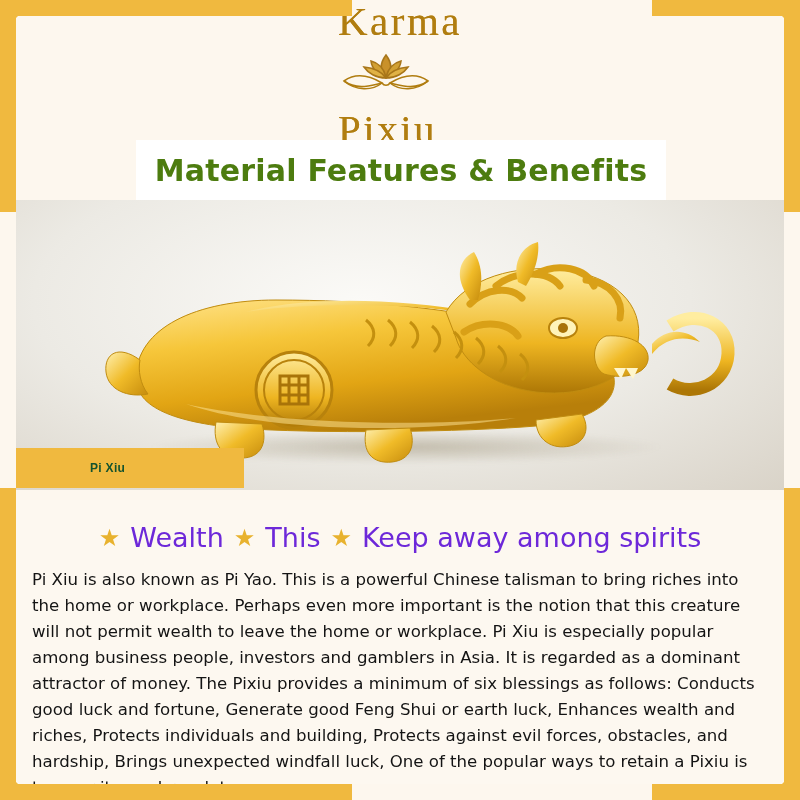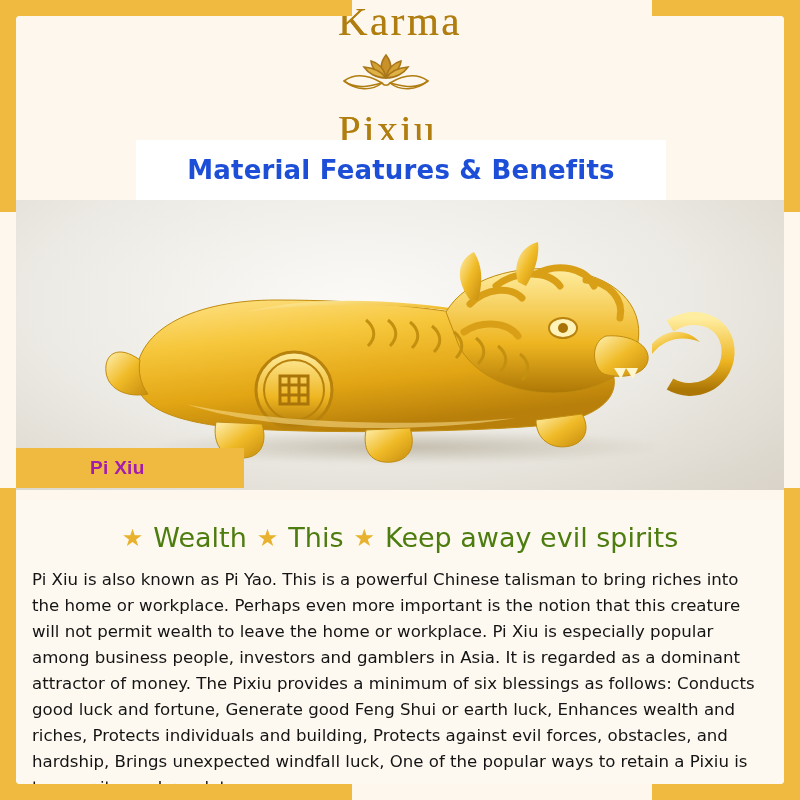--- a/index.html
+++ b/index.html
@@ -84,23 +84,23 @@
     width: 530px; height: 60px;
     background: #fff;
     display: flex;
     align-items: center;
     justify-content: center;
     z-index: 7;
     box-shadow: 0 0 0 0 rgba(0,0,0,0);
   }
   .title-band h1 {
     font-family: "DejaVu Sans", sans-serif;
-    font-size: 26px;
+    font-size: 30px;
     font-weight: 700;
-    color: #1d4ed8;
+    color: #4d7c0f;
     letter-spacing: 0.2px;
     white-space: nowrap;
   }
 
   
   .hero {
     position: absolute;
     top: 200px; left: 16px; right: 16px;
     height: 290px;
     background: linear-gradient(160deg,#f3f0ea 0%,#e9e4dc 45%,#dcd6cc 100%);
@@ -130,23 +130,23 @@
     position: absolute;
     left: 16px; top: 448px;
     width: 228px; height: 40px;
     background: #f0b93f;
     display: flex;
     align-items: center;
     z-index: 8;
   }
   .caption-tag span {
     margin-left: 74px;
-    font-size: 19px;
+    font-size: 12px;
     font-weight: 700;
-    color: #a21caf;
+    color: #14532d;
     letter-spacing: 0.3px;
   }
 
   
   .body-sec {
     position: absolute;
     left: 16px; right: 16px;
     top: 500px; bottom: 16px;
     background: #fdf8f0;
     z-index: 3;
@@ -156,21 +156,21 @@
     display: flex;
     align-items: center;
     justify-content: center;
     gap: 10px;
     font-size: 27px;
     color: #e0a726;
     font-family: "DejaVu Sans", sans-serif;
     white-space: nowrap;
   }
   .benefits .star { font-size: 24px; color: #e8b22e; }
-  .benefits .kw { color: #4d7c0f; }
+  .benefits .kw { color: #6d28d9; }
 
   .paragraph {
     margin-top: 14px;
     padding: 0 10px;
     font-size: 16.6px;
     line-height: 1.57;
     color: #141414;
     text-align: left;
     font-family: "DejaVu Sans", sans-serif;
   }
@@ -309,18 +309,18 @@
     <h1>Material Features &amp; Benefits</h1>
   </div>
 
   <div class="body-sec">
     <div class="benefits">
       <span class="star">★</span>
       <span class="kw">Wealth</span>
       <span class="star">★</span>
       <span class="kw">This</span>
       <span class="star">★</span>
-      <span class="kw">Keep away evil spirits</span>
+      <span class="kw">Keep away among spirits</span>
     </div>
     <p class="paragraph">Pi Xiu is also known as Pi Yao. This is a powerful Chinese talisman to bring riches into the home or workplace. Perhaps even more important is the notion that this creature will not permit wealth to leave the home or workplace. Pi Xiu is especially popular among business people, investors and gamblers in Asia. It is regarded as a dominant attractor of money. The Pixiu provides a minimum of six blessings as follows: Conducts good luck and fortune, Generate good Feng Shui or earth luck, Enhances wealth and riches, Protects individuals and building, Protects against evil forces, obstacles, and hardship, Brings unexpected windfall luck, One of the popular ways to retain a Pixiu is to wear it on a bracelet.</p>
   </div>
 
 </div>
 
 </body></html>

